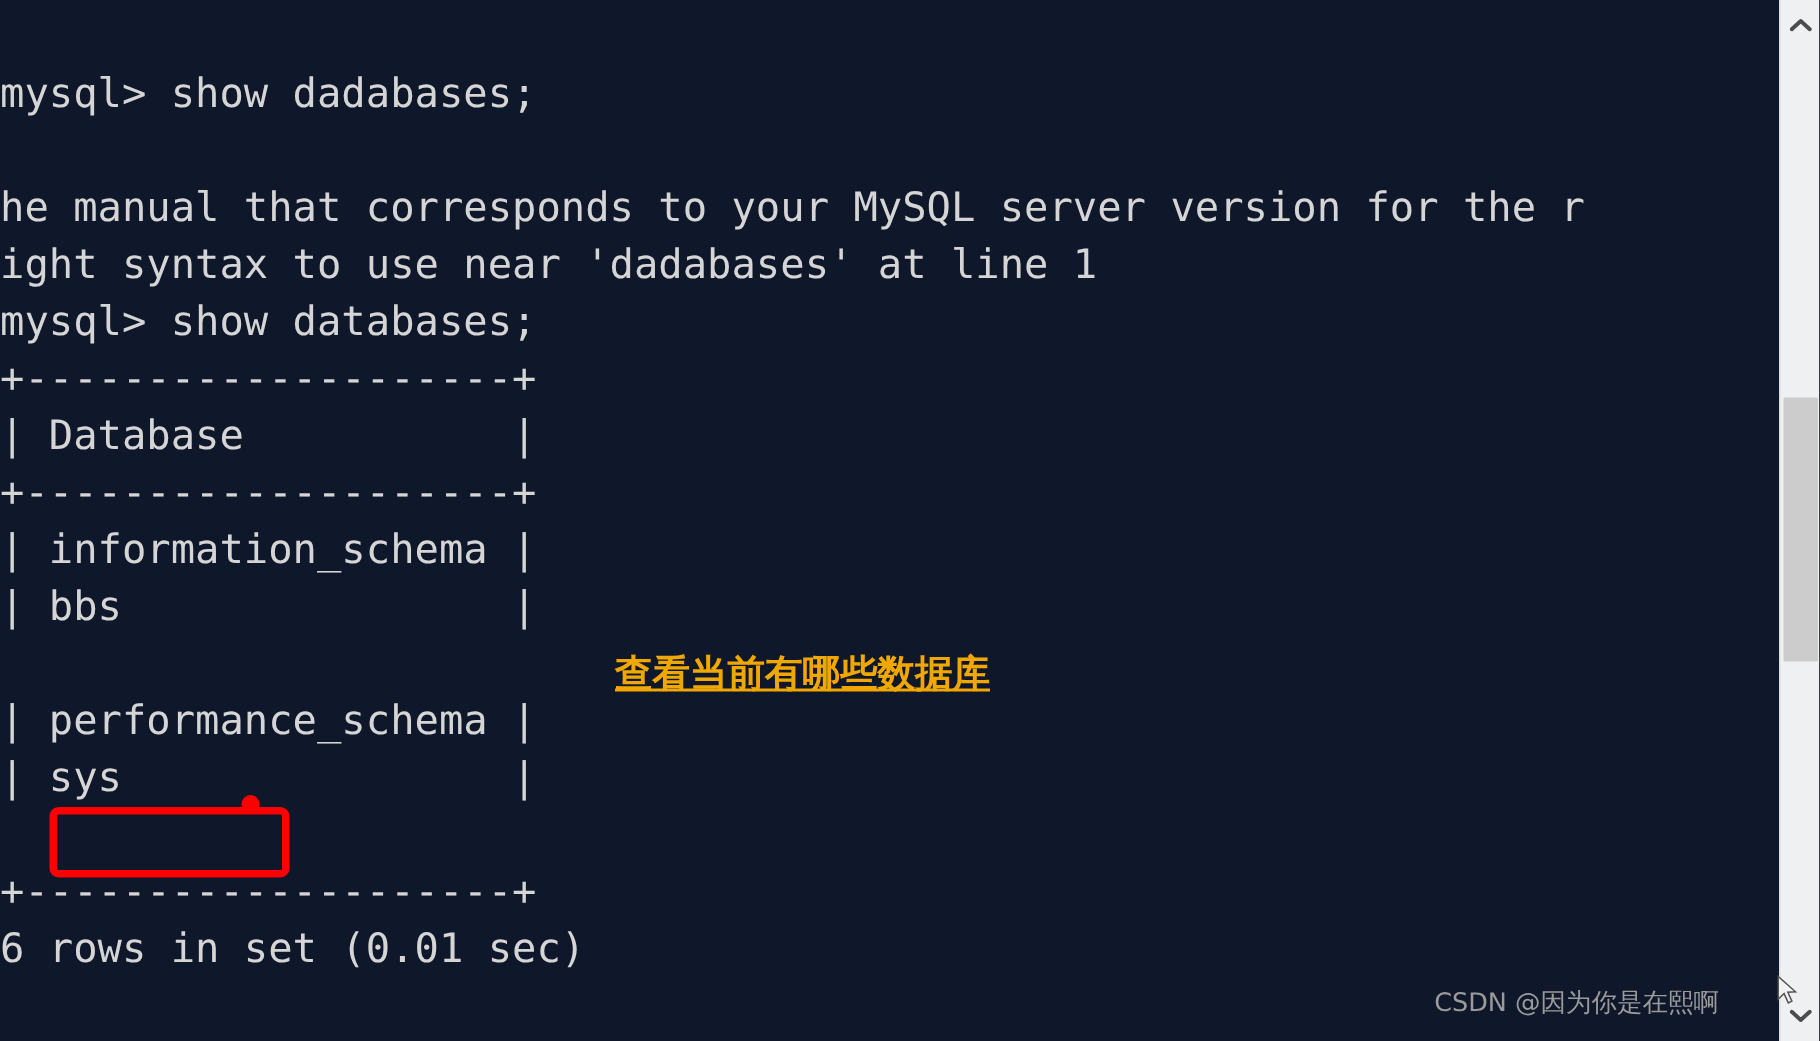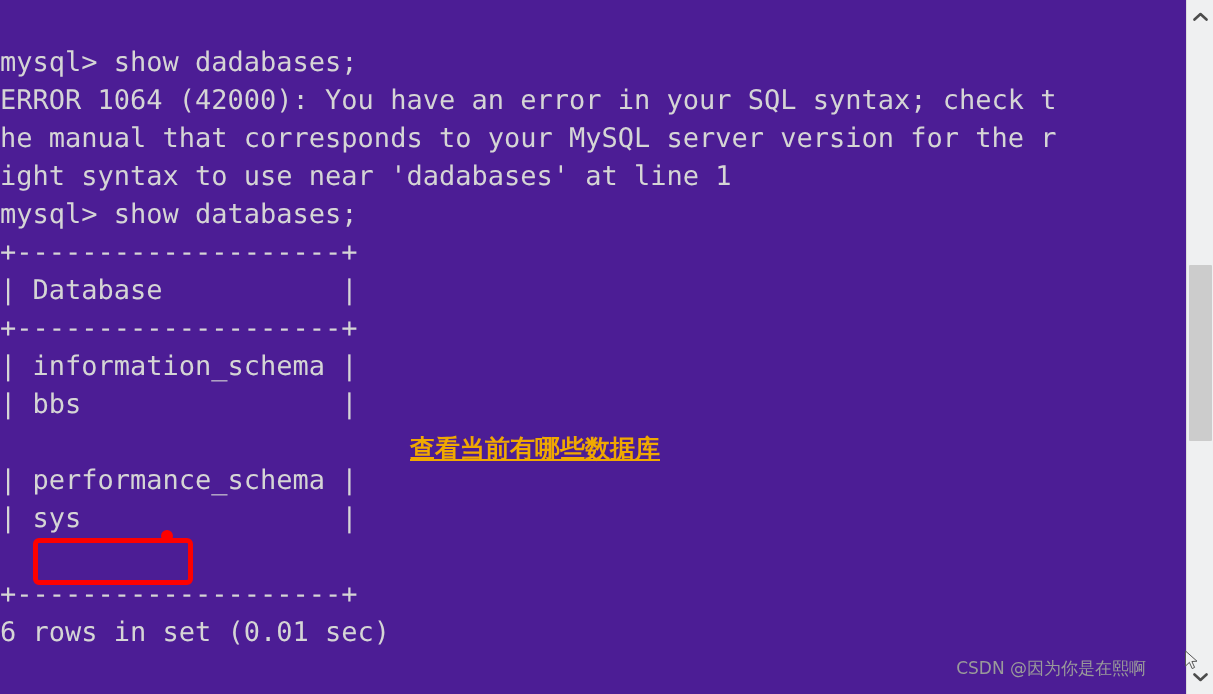--- a/index.html
+++ b/index.html
@@ -23,21 +23,21 @@
     overflow: hidden;
   }
 
   
   #terminal {
     position: absolute;
     left: 0;
     top: 0;
     width: 1186px;
     height: 694px;
-    background: #4c1d95;
+    background: #0f172a;
     overflow: hidden;
   }
 
   .term-line {
     position: absolute;
     left: 0;
     white-space: pre;
     font-family: "DejaVu Sans Mono", "Liberation Mono", monospace;
     font-size: 27px;
     line-height: 38px;
@@ -137,21 +137,20 @@
   }
 </style>
 </head>
 <body>
 
 <div id="screen">
 
   <div id="terminal">
 
     <div class="term-line" style="top:44px">mysql&gt; show dadabases;</div>
-    <div class="term-line" style="top:82px">ERROR 1064 (42000): You have an error in your SQL syntax; check t</div>
     <div class="term-line" style="top:120px">he manual that corresponds to your MySQL server version for the r</div>
     <div class="term-line" style="top:158px">ight syntax to use near 'dadabases' at line 1</div>
     <div class="term-line" style="top:196px">mysql&gt; show databases;</div>
     <div class="term-line" style="top:234px">+--------------------+</div>
     <div class="term-line" style="top:272px">| Database           |</div>
     <div class="term-line" style="top:310px">+--------------------+</div>
     <div class="term-line" style="top:348px">| information_schema |</div>
     <div class="term-line" style="top:386px">| bbs                |</div>
     <div class="term-line" style="top:462px">| performance_schema |</div>
     <div class="term-line" style="top:500px">| sys                |</div>

